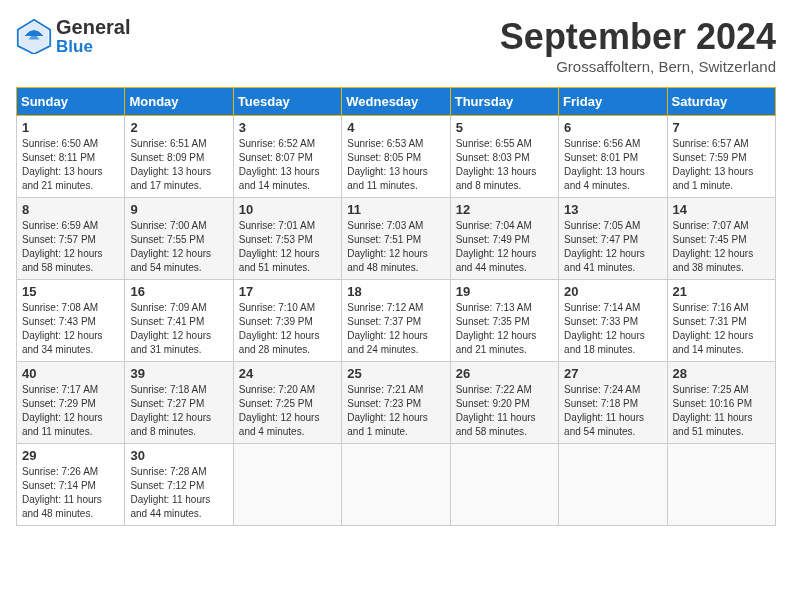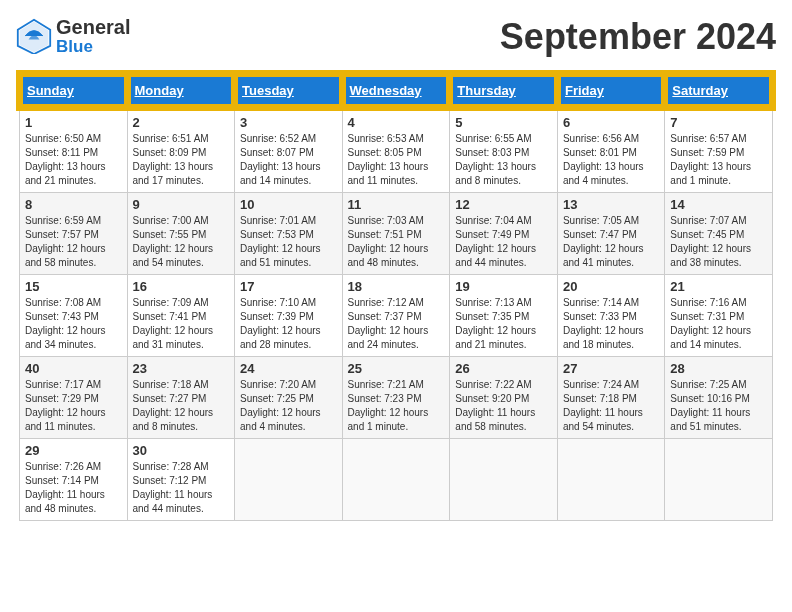--- a/index.html
+++ b/index.html
@@ -57,22 +57,21 @@
       border-collapse: collapse;
       font-size: 11px;
     }
     .calendar th {
       background: #1a7ad4;
       color: #fff;
       padding: 6px 4px;
       text-align: left;
       font-size: 13px;
       font-weight: bold;
-      border: 7px solid #eab308;
-      text-decoration: underline;
+      border: 1px solid #eab308;
     }
     .calendar td {
       border: 1px solid #ccc;
       vertical-align: top;
       padding: 4px 5px;
       width: 108px;
       min-height: 80px;
       background: #fff;
     }
     .calendar tr:nth-child(even) td {
@@ -104,20 +103,21 @@
       <path d="M10,20 Q20,8 30,20" fill="#1a7ad4" stroke="#1a7ad4" stroke-width="1"></path>
       <path d="M14,24 Q20,14 26,24" fill="#1a7ad4" opacity="0.7"></path>
     </svg>
     <div class="logo-text">
       <span class="logo-general">General</span>
       <span class="logo-blue">Blue</span>
     </div>
   </div>
   <div class="title-block">
     <div class="month-title">September 2024</div>
+    <div class="location">Grossaffoltern, Bern, Switzerland</div>
   </div>
 </div>
 
 <table class="calendar">
   <thead>
     <tr>
     <th>Sunday</th>
         <th>Monday</th>
         <th>Tuesday</th>
         <th>Wednesday</th>
@@ -282,21 +282,21 @@
       </tr>
       <tr>
         <td>
           <div class="day-num">40</div>
           <div class="day-info" style="white-space: pre-line;">Sunrise: 7:17 AM
 Sunset: 7:29 PM
 Daylight: 12 hours
 and 11 minutes.</div>
         </td>
         <td>
-          <div class="day-num">23</div>
+          <div class="day-num">39</div>
           <div class="day-info" style="white-space: pre-line;">Sunrise: 7:18 AM
 Sunset: 7:27 PM
 Daylight: 12 hours
 and 8 minutes.</div>
         </td>
         <td>
           <div class="day-num">24</div>
           <div class="day-info" style="white-space: pre-line;">Sunrise: 7:20 AM
 Sunset: 7:25 PM
 Daylight: 12 hours

